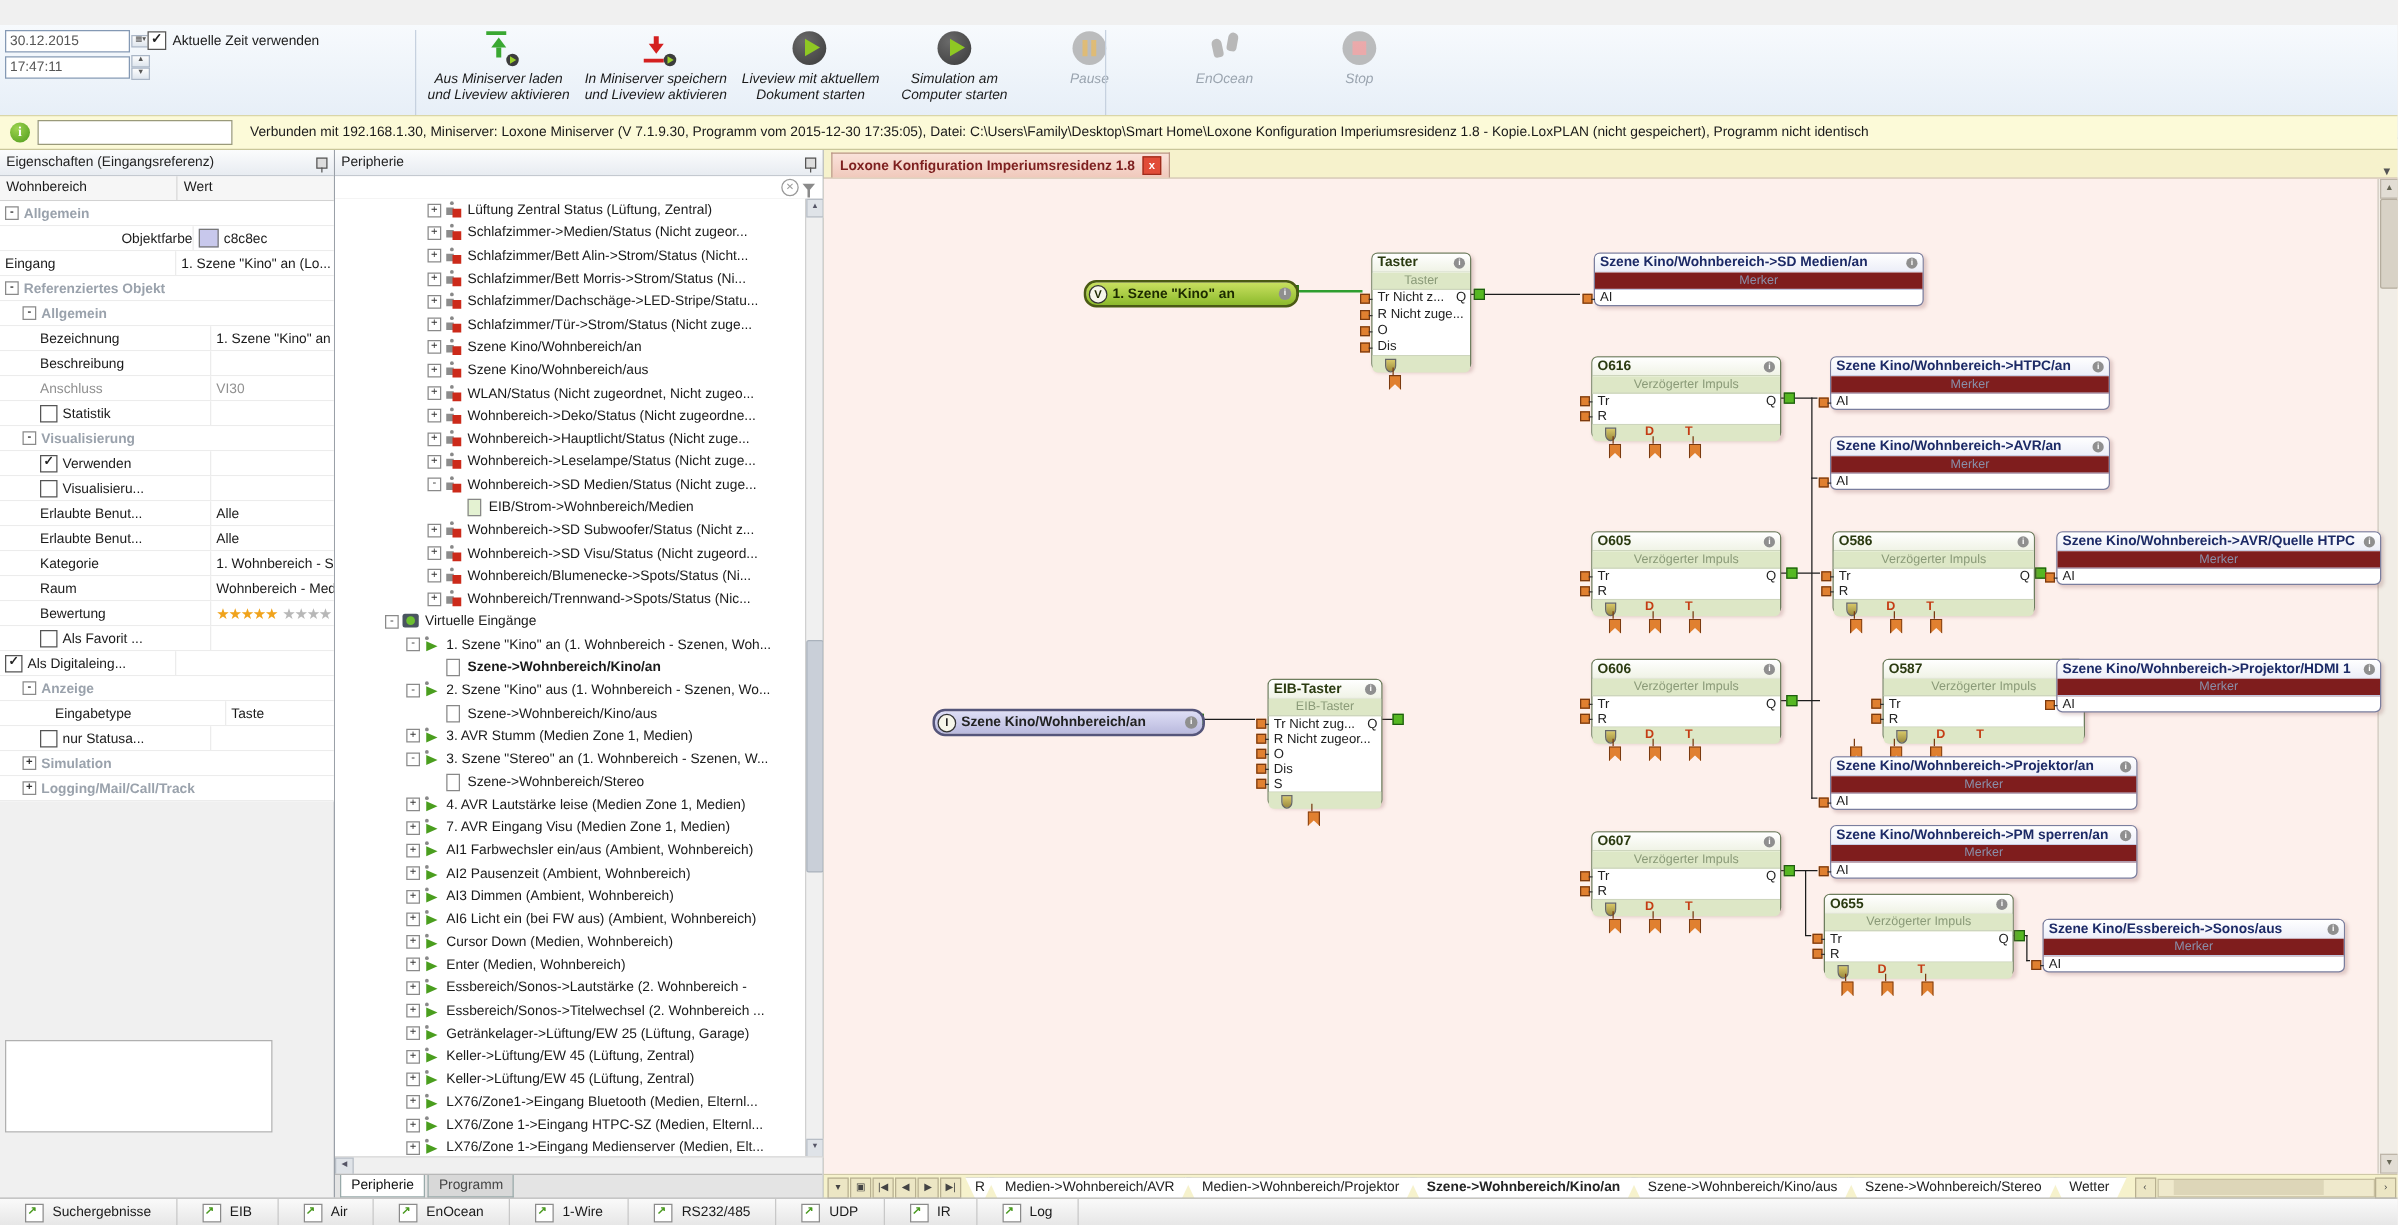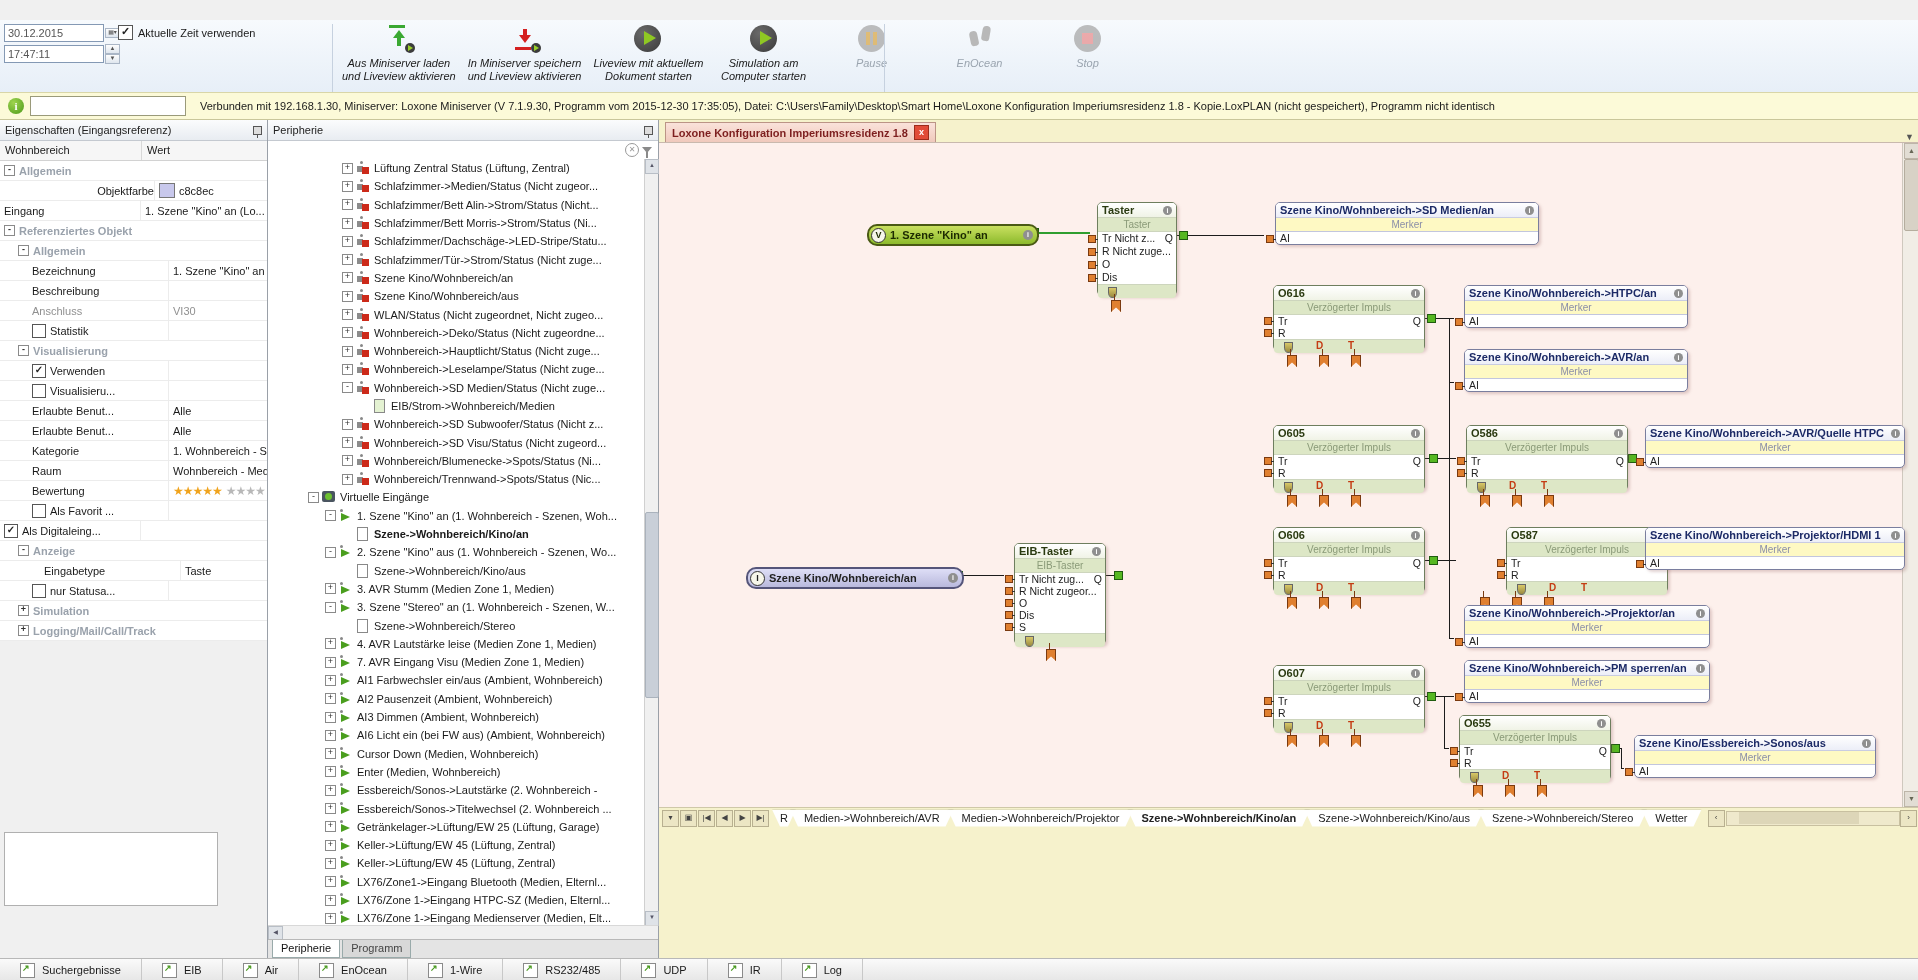--- a/index.html
+++ b/index.html
@@ -106,21 +106,21 @@
   .ttab{height:17px;padding:0 8px;border:1px solid #9aa;border-top:none;background:#d8d8d8;line-height:16px;color:#444;}
   .ttab.active{background:#fff;font-weight:normal;color:#111;}
   
   #canvas{position:absolute;left:659px;top:120px;width:1259px;height:838px;background:#f6f2cc;}
   #doc-tabstrip{height:22px;display:flex;align-items:flex-end;border-bottom:1px solid #c9b9ae;padding-left:6px;}
   #doc-tab{display:flex;align-items:center;gap:6px;height:19px;background:linear-gradient(#fae2da,#f0c9bc);
     border:1px solid #bb9486;border-bottom:none;padding:0 6px;font-weight:bold;color:#7d1f1f;}
   .close-x{width:13px;height:13px;background:#e14c38;border:1px solid #9c2c1c;color:#fff;font-size:9px;
     line-height:12px;text-align:center;font-weight:bold;}
   #strip-dd{margin-left:auto;margin-right:4px;color:#555;font-size:9px;}
-  #diagram{position:relative;width:1259px;height:664px;background:#fdf0ec;overflow:hidden;}
+  #diagram{position:relative;width:1259px;height:796px;background:#fdf0ec;overflow:hidden;}
   #dg-vscroll{position:absolute;right:0;top:0;bottom:0;width:15px;background:#f1ede6;border-left:1px solid #cfc8be;}
   #dg-vscroll .sb{position:absolute;left:1px;width:13px;height:14px;background:#e2ddd4;border:1px solid #bdb5a8;
     font-size:7px;line-height:13px;text-align:center;color:#665;}
   #dg-vscroll .thumb{position:absolute;left:1px;top:16px;width:13px;height:70px;background:#d8d2c6;border:1px solid #b5ad9e;border-radius:2px;}
   
   .wire{position:absolute;background:#1c1c1c;}
   .wire.green{background:#2f9e2f;}
   .csq{position:absolute;width:7px;height:7px;background:#56b822;border:1px solid #1f5c10;}
   .hpin{position:absolute;width:8px;height:10px;background:#e08030;border:1px solid #7a3a10;
     clip-path:polygon(0 0,100% 0,100% 100%,50% 62%,0 100%);}
@@ -129,21 +129,21 @@
   .fblock,.mblock{position:absolute;border:1px solid #6e7e5e;border-radius:5px;background:#fff;
     box-shadow:2px 2px 3px rgba(150,100,100,.28);font-size:10.5px;}
   .mblock{border-color:#7a7e9e;}
   .bt{height:14px;line-height:14px;padding:0 4px;font-weight:bold;color:#2a3a10;display:flex;align-items:center;
     border-bottom:1px solid #cdd5bd;border-radius:4px 4px 0 0;background:linear-gradient(#ffffff,#f0f3e6);font-size:11px;white-space:nowrap;overflow:hidden;}
   .mblock .bt{color:#1c2a66;border-bottom-color:#c9cce2;background:linear-gradient(#ffffff,#eceef8);}
   .ii{margin-left:auto;flex:none;width:9px;height:9px;border-radius:50%;background:#8f8f8f;color:#fff;
     font-size:7px;line-height:9px;text-align:center;font-weight:bold;}
   .bsub{height:13px;line-height:13px;text-align:center;background:#dde7c6;color:#8a9a78;font-size:10px;
     border-bottom:1px solid #cdd5bd;}
-  .mblock .bsub{background:#fef9c3;color:#8a8ea8;border-bottom-color:#c2c6de;}
+  .mblock .bsub{background:#7f1d1d;color:#8a8ea8;border-bottom-color:#c2c6de;}
   .brow{position:relative;line-height:12px;height:12px;padding-left:4px;color:#222;white-space:nowrap;}
   .brow.pinned::before{content:'';position:absolute;left:-10px;top:50%;margin-top:-4px;width:6px;height:6px;
     background:#e08030;border:1px solid #7a3a10;}
   .brow.pinned::after{content:'';position:absolute;left:-3px;top:50%;width:3px;height:1px;background:#333;}
   .qout{position:absolute;right:3px;top:0;}
   .bfoot{position:relative;height:13px;background:#dde7c6;border-top:1px solid #cdd5bd;border-radius:0 0 4px 4px;}
   .shield{position:absolute;left:10px;top:2px;width:7px;height:9px;border:1px solid #666;
     background:linear-gradient(#d8c868,#9a8a40);border-radius:0 0 50% 50%;}
   .pletter{position:absolute;top:0;font-weight:bold;color:#c43c14;font-size:10px;}
   

